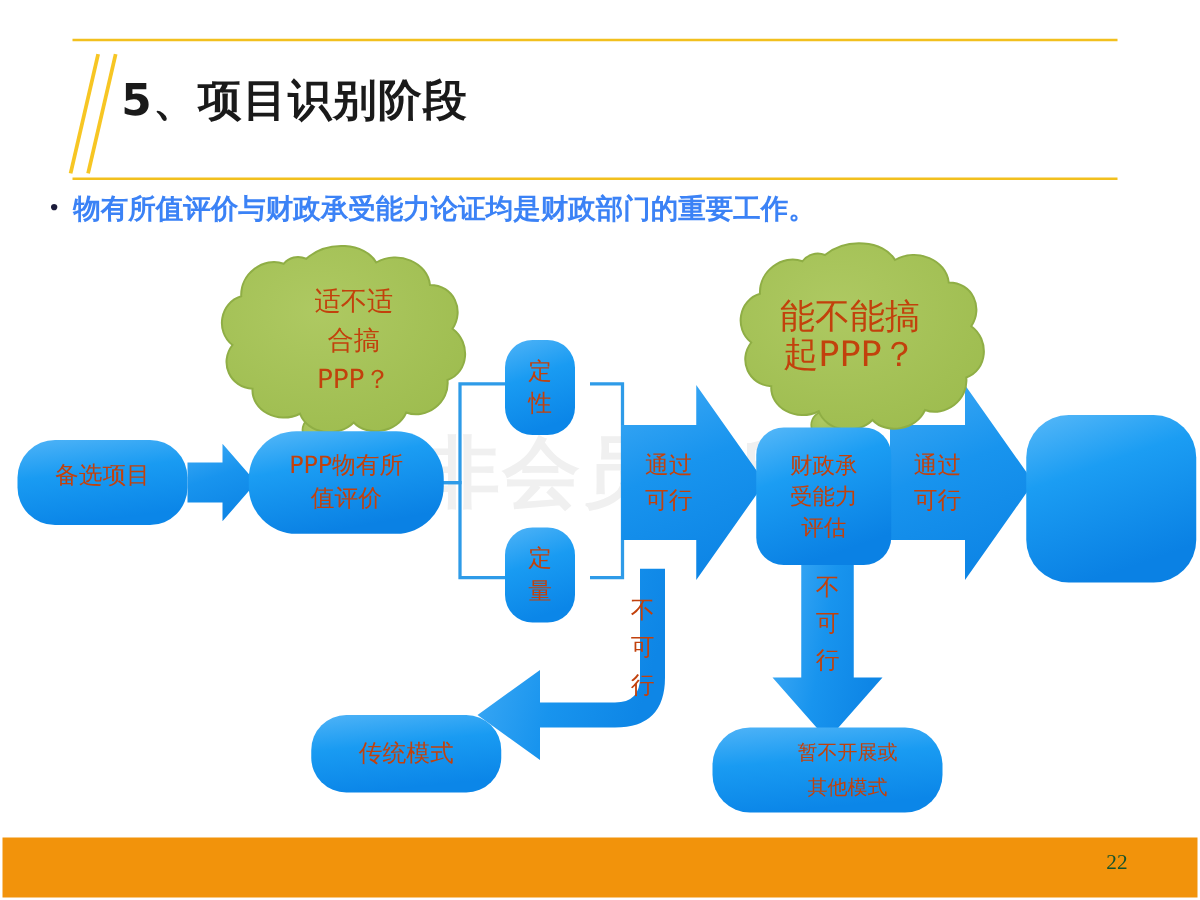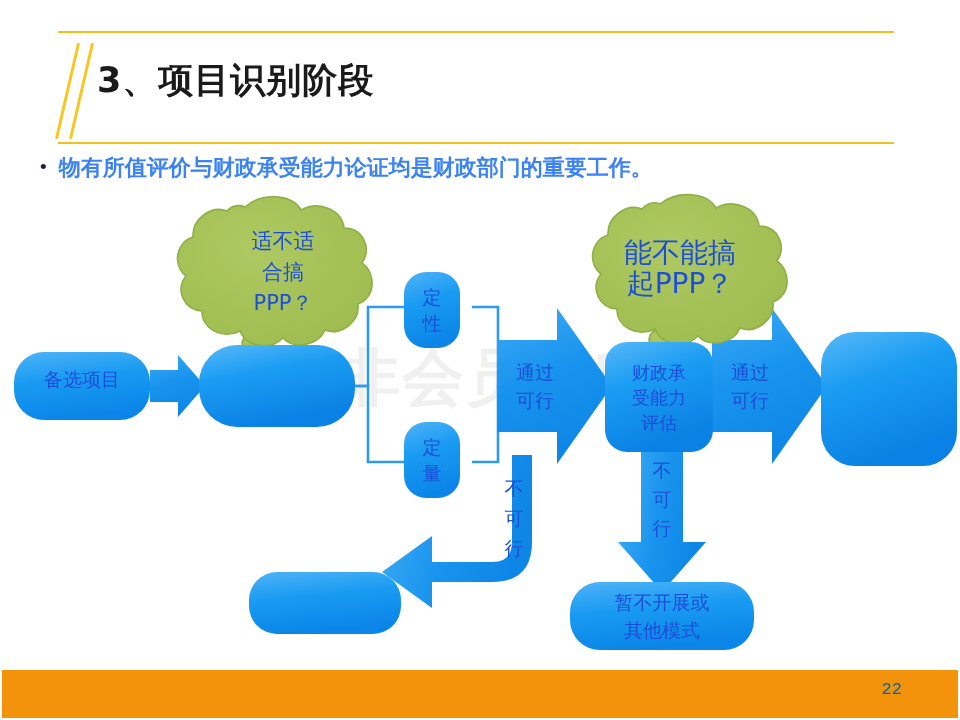--- a/index.html
+++ b/index.html
@@ -44,44 +44,44 @@
     letter-spacing:2px;white-space:nowrap;
     font-family:"DejaVu Sans","Liberation Sans",sans-serif;
     user-select:none;
   }
 
   
   #diagram{position:absolute;left:0;top:190px;width:960px;height:470px;}
   #diagram svg{position:absolute;left:0;top:0;}
 
   .node-label{
-    position:absolute;color:#1d4ed8;text-align:center;
+    position:absolute;color:#c2410c;text-align:center;
     font-family:"DejaVu Sans","Liberation Sans",sans-serif;
     pointer-events:none;white-space:pre-line;
   }
 
   
   #footer-bar{position:absolute;left:2px;top:670px;width:956px;height:48px;background:#F2930B;}
   #page-number{
     position:absolute;right:58px;top:680px;
-    font-size:17px;color:#0369a1;
-    font-family:Liberation Mono, monospace;
+    font-size:17px;color:#14532d;
+    font-family:Liberation Serif, serif;
   }
 </style>
 </head>
 <body>
 
 <div id="slide">
 
   <div class="rule top"></div>
   <div class="rule bottom"></div>
   <div class="slash s1"></div>
   <div class="slash s2"></div>
 
-  <div id="page-title">3、项目识别阶段</div>
+  <div id="page-title">5、项目识别阶段</div>
 
   <div id="bullet-row">
     <span id="bullet-dot">•</span>
     <span id="bullet-text">物有所值评价与财政承受能力论证均是财政部门的重要工作。</span>
   </div>
 
   <div id="watermark">非会员水印</div>
 
   <div id="diagram">
     <svg width="960" height="470" viewBox="0 0 960 470" xmlns="http://www.w3.org/2000/svg">
@@ -201,34 +201,37 @@
 
       <rect x="821" y="142" width="136" height="134" rx="34" ry="34" fill="url(#gBoxBig)"></rect>
 
       <rect x="249" y="382" width="152" height="62" rx="28" ry="28" fill="url(#gBox)"></rect>
 
       <rect x="570" y="392" width="184" height="68" rx="30" ry="30" fill="url(#gBox)"></rect>
     </svg>
 
     <div class="node-label" style="left:14px;top:162px;width:136px;height:56px;display:flex;align-items:center;justify-content:center;font-size:19px;">备选项目</div>
 
+    <div class="node-label" style="left:199px;top:155px;width:156px;height:82px;display:flex;align-items:center;justify-content:center;font-size:19px;line-height:27px;">PPP物有所
+值评价</div>
 
     <div class="node-label" style="left:404px;top:82px;width:56px;height:76px;display:flex;align-items:center;justify-content:center;font-size:19px;line-height:26px;">定
 性</div>
 
     <div class="node-label" style="left:404px;top:232px;width:56px;height:76px;display:flex;align-items:center;justify-content:center;font-size:19px;line-height:26px;">定
 量</div>
 
     <div class="node-label" style="left:605px;top:152px;width:108px;height:110px;display:flex;align-items:center;justify-content:center;font-size:18px;line-height:25px;">财政承
 受能力
 评估</div>
 
 
-
-    <div class="node-label" style="left:570px;top:392px;width:184px;height:68px;display:flex;align-items:center;justify-content:center;font-size:19px;line-height:28px;">暂不开展或
+    <div class="node-label" style="left:249px;top:382px;width:152px;height:62px;display:flex;align-items:center;justify-content:center;font-size:19px;">传统模式</div>
+
+    <div class="node-label" style="left:586px;top:392px;width:184px;height:68px;display:flex;align-items:center;justify-content:center;font-size:16px;line-height:28px;">暂不开展或
 其他模式</div>
 
     <div class="node-label" style="left:205px;top:32px;width:156px;height:100px;display:flex;align-items:center;justify-content:center;font-size:21px;line-height:31px;">适不适
 合搞
 PPP？</div>
 
     <div class="node-label" style="left:600px;top:38px;width:160px;height:80px;display:flex;align-items:center;justify-content:center;font-size:28px;line-height:31px;">能不能搞
 起PPP？</div>
 
     <div class="node-label" style="left:500px;top:164px;width:70px;height:64px;display:flex;align-items:center;justify-content:center;font-size:19px;line-height:28px;">通过

